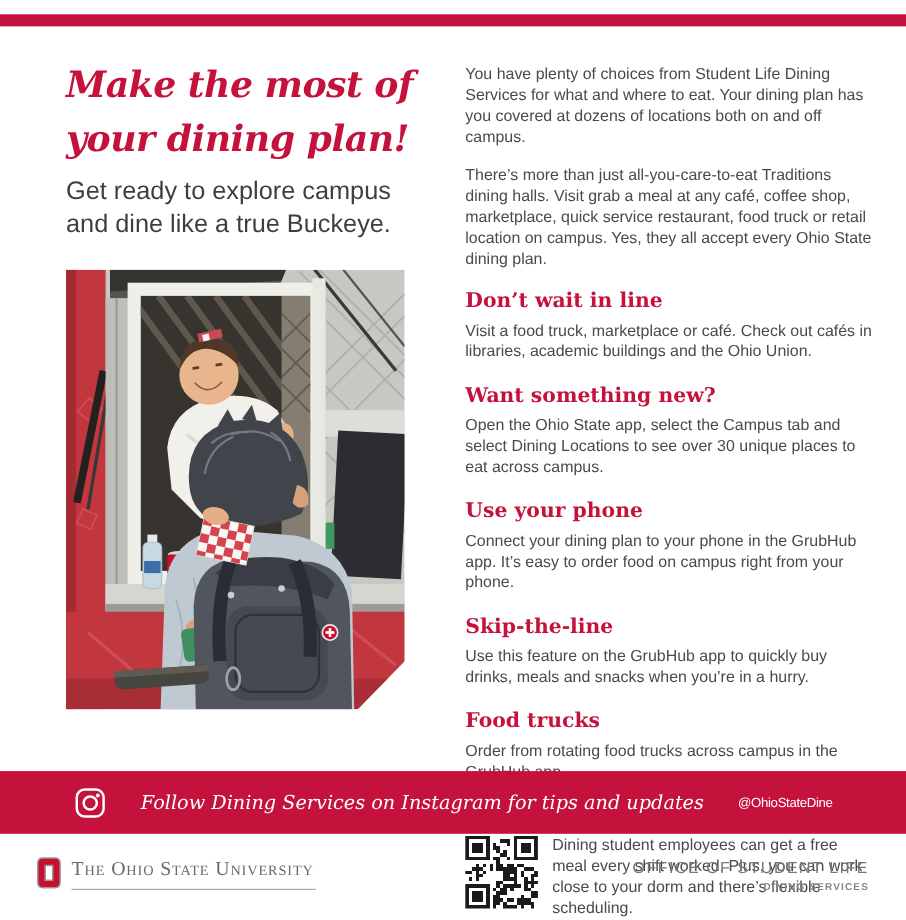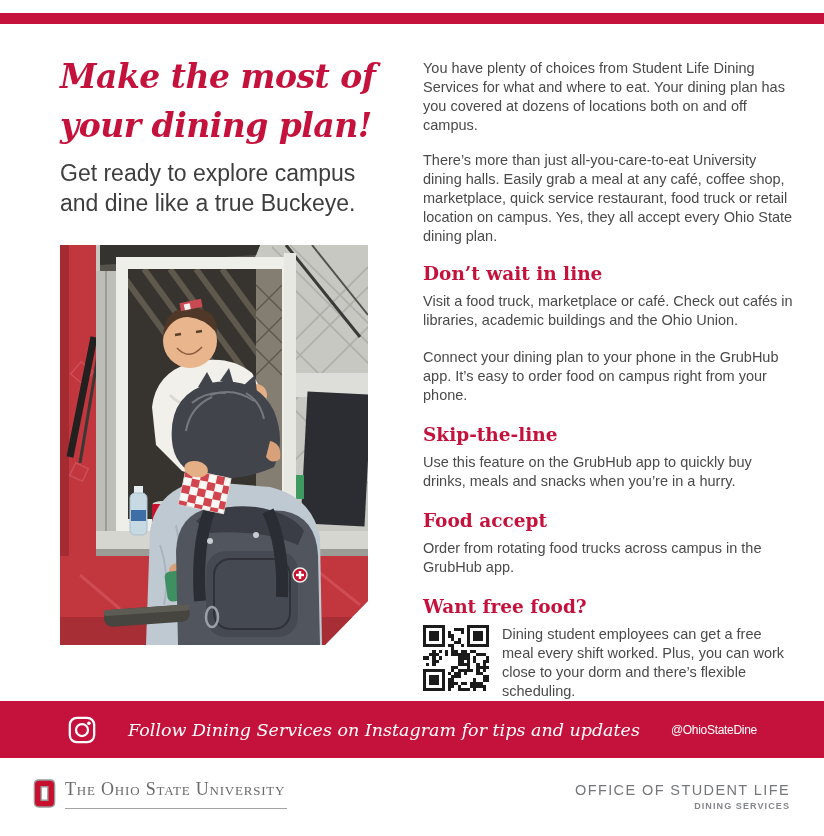--- a/index.html
+++ b/index.html
@@ -235,39 +235,44 @@
         <g transform="rotate(-4 90 372)">
           <rect x="44" y="362" width="86" height="17" rx="8" fill="#46453F"></rect>
           <rect x="44" y="362" width="86" height="6" rx="3" fill="#5C5B54"></rect>
         </g>
       </svg>
     </div>
   </div>
 
   <div class="right-col">
     <p class="lead">You have plenty of choices from Student Life Dining Services for what and where to eat. Your dining plan has you covered at dozens of locations both on and off campus.</p>
-    <p class="lead">There’s more than just all-you-care-to-eat University dining halls. Easily grab a meal at any café, coffee shop, marketplace, quick service restaurant, food truck or retail location on campus. Yes, they all accept every Ohio State dining plan.</p>
+    <p class="lead">There’s more than just all-you-care-to-eat Traditions dining halls. Visit grab a meal at any café, coffee shop, marketplace, quick service restaurant, food truck or retail location on campus. Yes, they all accept every Ohio State dining plan.</p>
 
     <div class="section">
       <div class="section-heading">Don’t wait in line</div>
       <p>Visit a food truck, marketplace or café. Check out cafés in libraries, academic buildings and the Ohio Union.</p>
     </div>
 
-
     <div class="section">
+      <div class="section-heading">Want something new?</div>
+      <p>Open the Ohio State app, select the Campus tab and select Dining Locations to see over 30 unique places to eat across campus.</p>
+    </div>
+
+    <div class="section">
+      <div class="section-heading">Use your phone</div>
       <p>Connect your dining plan to your phone in the GrubHub app. It’s easy to order food on campus right from your phone.</p>
     </div>
 
     <div class="section">
       <div class="section-heading">Skip-the-line</div>
       <p>Use this feature on the GrubHub app to quickly buy drinks, meals and snacks when you’re in a hurry.</p>
     </div>
 
     <div class="section">
-      <div class="section-heading">Food accept</div>
+      <div class="section-heading">Food trucks</div>
       <p>Order from rotating food trucks across campus in the GrubHub app.</p>
     </div>
 
     <div class="section">
       <div class="section-heading">Want free food?</div>
       <div class="free-food-row">
         <div class="qr">
           <svg viewBox="0 0 21 21" aria-hidden="true">
               <rect x="0" y="0" width="1" height="1"></rect>
               <rect x="1" y="0" width="1" height="1"></rect>

